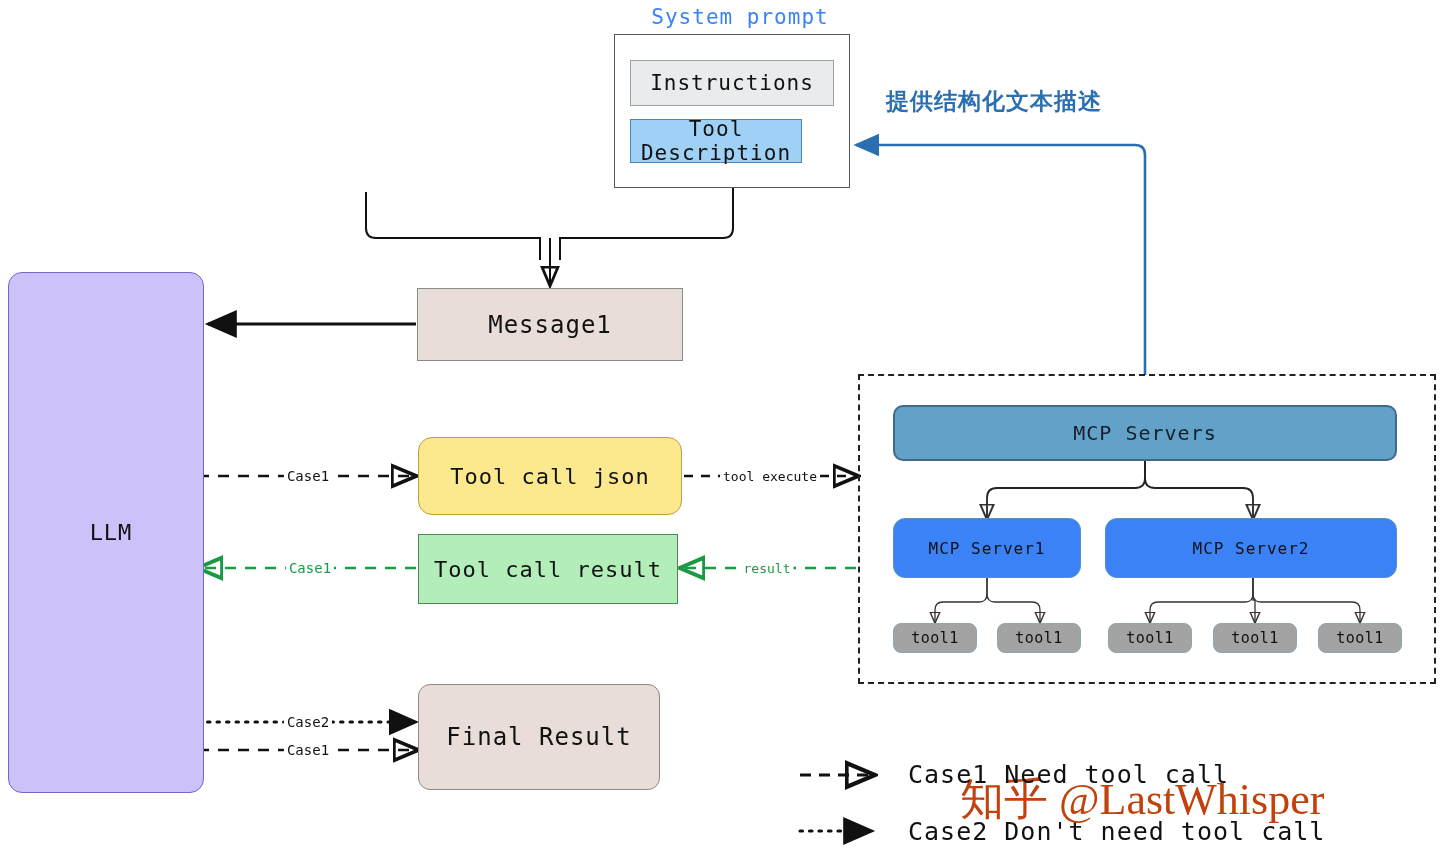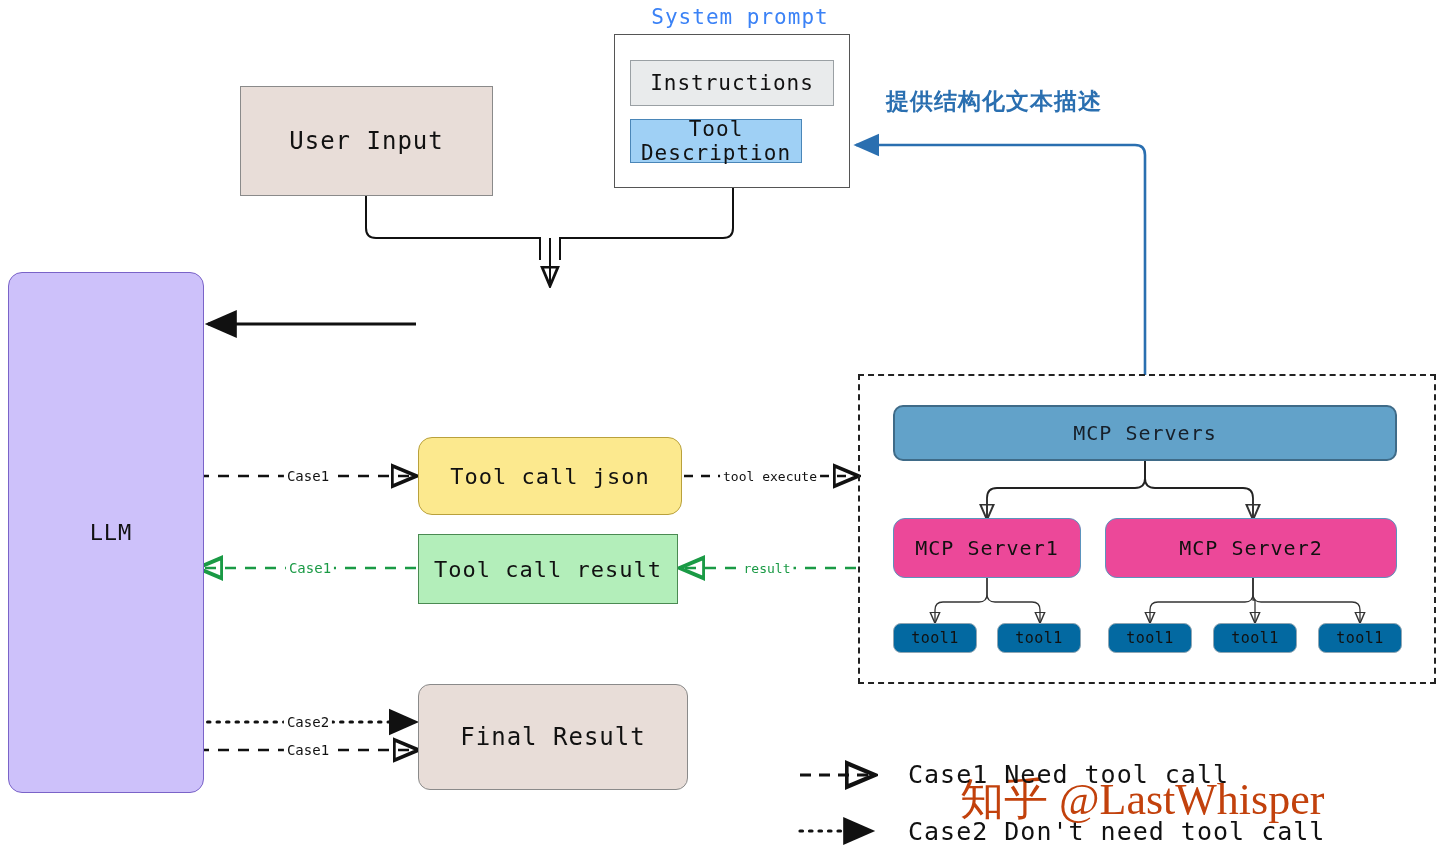--- a/index.html
+++ b/index.html
@@ -89,28 +89,28 @@
   }
   .node-mcp-servers {
     background: #62a2c9;
     border: 2px solid #3f6b88;
     border-radius: 10px;
     font-size: 20px;
     color: #17202a;
     letter-spacing: 1px;
   }
   .node-mcp-server {
-    background: #ec4899;
+    background: #3b82f6;
     border: 1.5px solid #5b93bd;
     border-radius: 12px;
-    font-size: 20px;
+    font-size: 16px;
     letter-spacing: 1px;
   }
   .node-tool {
-    background: #0369a1;
+    background: #a3a3a3;
     border: 1.2px solid #8fa6b4;
     border-radius: 8px;
     font-size: 15px;
     letter-spacing: 0.5px;
   }
 
   .annot-blue {
     position: absolute;
     color: #2a6fb0;
     font-family: Liberation Mono, monospace;
@@ -232,30 +232,30 @@
   </svg>
 
   <div class="box label-system-prompt" style="left:612px; top:4px; width:256px; height:26px;">System prompt</div>
 
   <div class="box node-system-prompt-container" style="left:614px; top:34px; width:236px; height:154px;"></div>
 
   <div class="box node-instructions" style="left:630px; top:60px; width:204px; height:46px;">Instructions</div>
 
   <div class="box node-tool-description" style="left:630px; top:119px; width:172px; height:44px;">Tool Description</div>
 
-  <div class="box node-user-input" style="left:240px; top:86px; width:253px; height:110px;">User Input</div>
-
+
+  <div class="box node-message1" style="left:417px; top:288px; width:266px; height:73px;">Message1</div>
 
   <div class="box node-llm" style="left:8px; top:272px; width:196px; height:521px;padding-left:10px;">LLM</div>
 
   <div class="box node-toolcall-json" style="left:418px; top:437px; width:264px; height:78px;">Tool call json</div>
 
   <div class="box node-toolcall-result" style="left:418px; top:534px; width:260px; height:70px;">Tool call result</div>
 
-  <div class="box node-final-result" style="left:418px; top:684px; width:270px; height:106px;">Final Result</div>
+  <div class="box node-final-result" style="left:418px; top:684px; width:242px; height:106px;">Final Result</div>
 
   <div class="annot-blue" style="left:886px; top:86px;">提供结构化文本描述</div>
 
 
   <div class="box node-mcp-container" style="left:858px; top:374px; width:578px; height:310px;"></div>
 
   <div class="box node-mcp-servers" style="left:893px; top:405px; width:504px; height:56px;">MCP Servers</div>
 
   <div class="box node-mcp-server" style="left:893px; top:518px; width:188px; height:60px;">MCP Server1</div>
 

